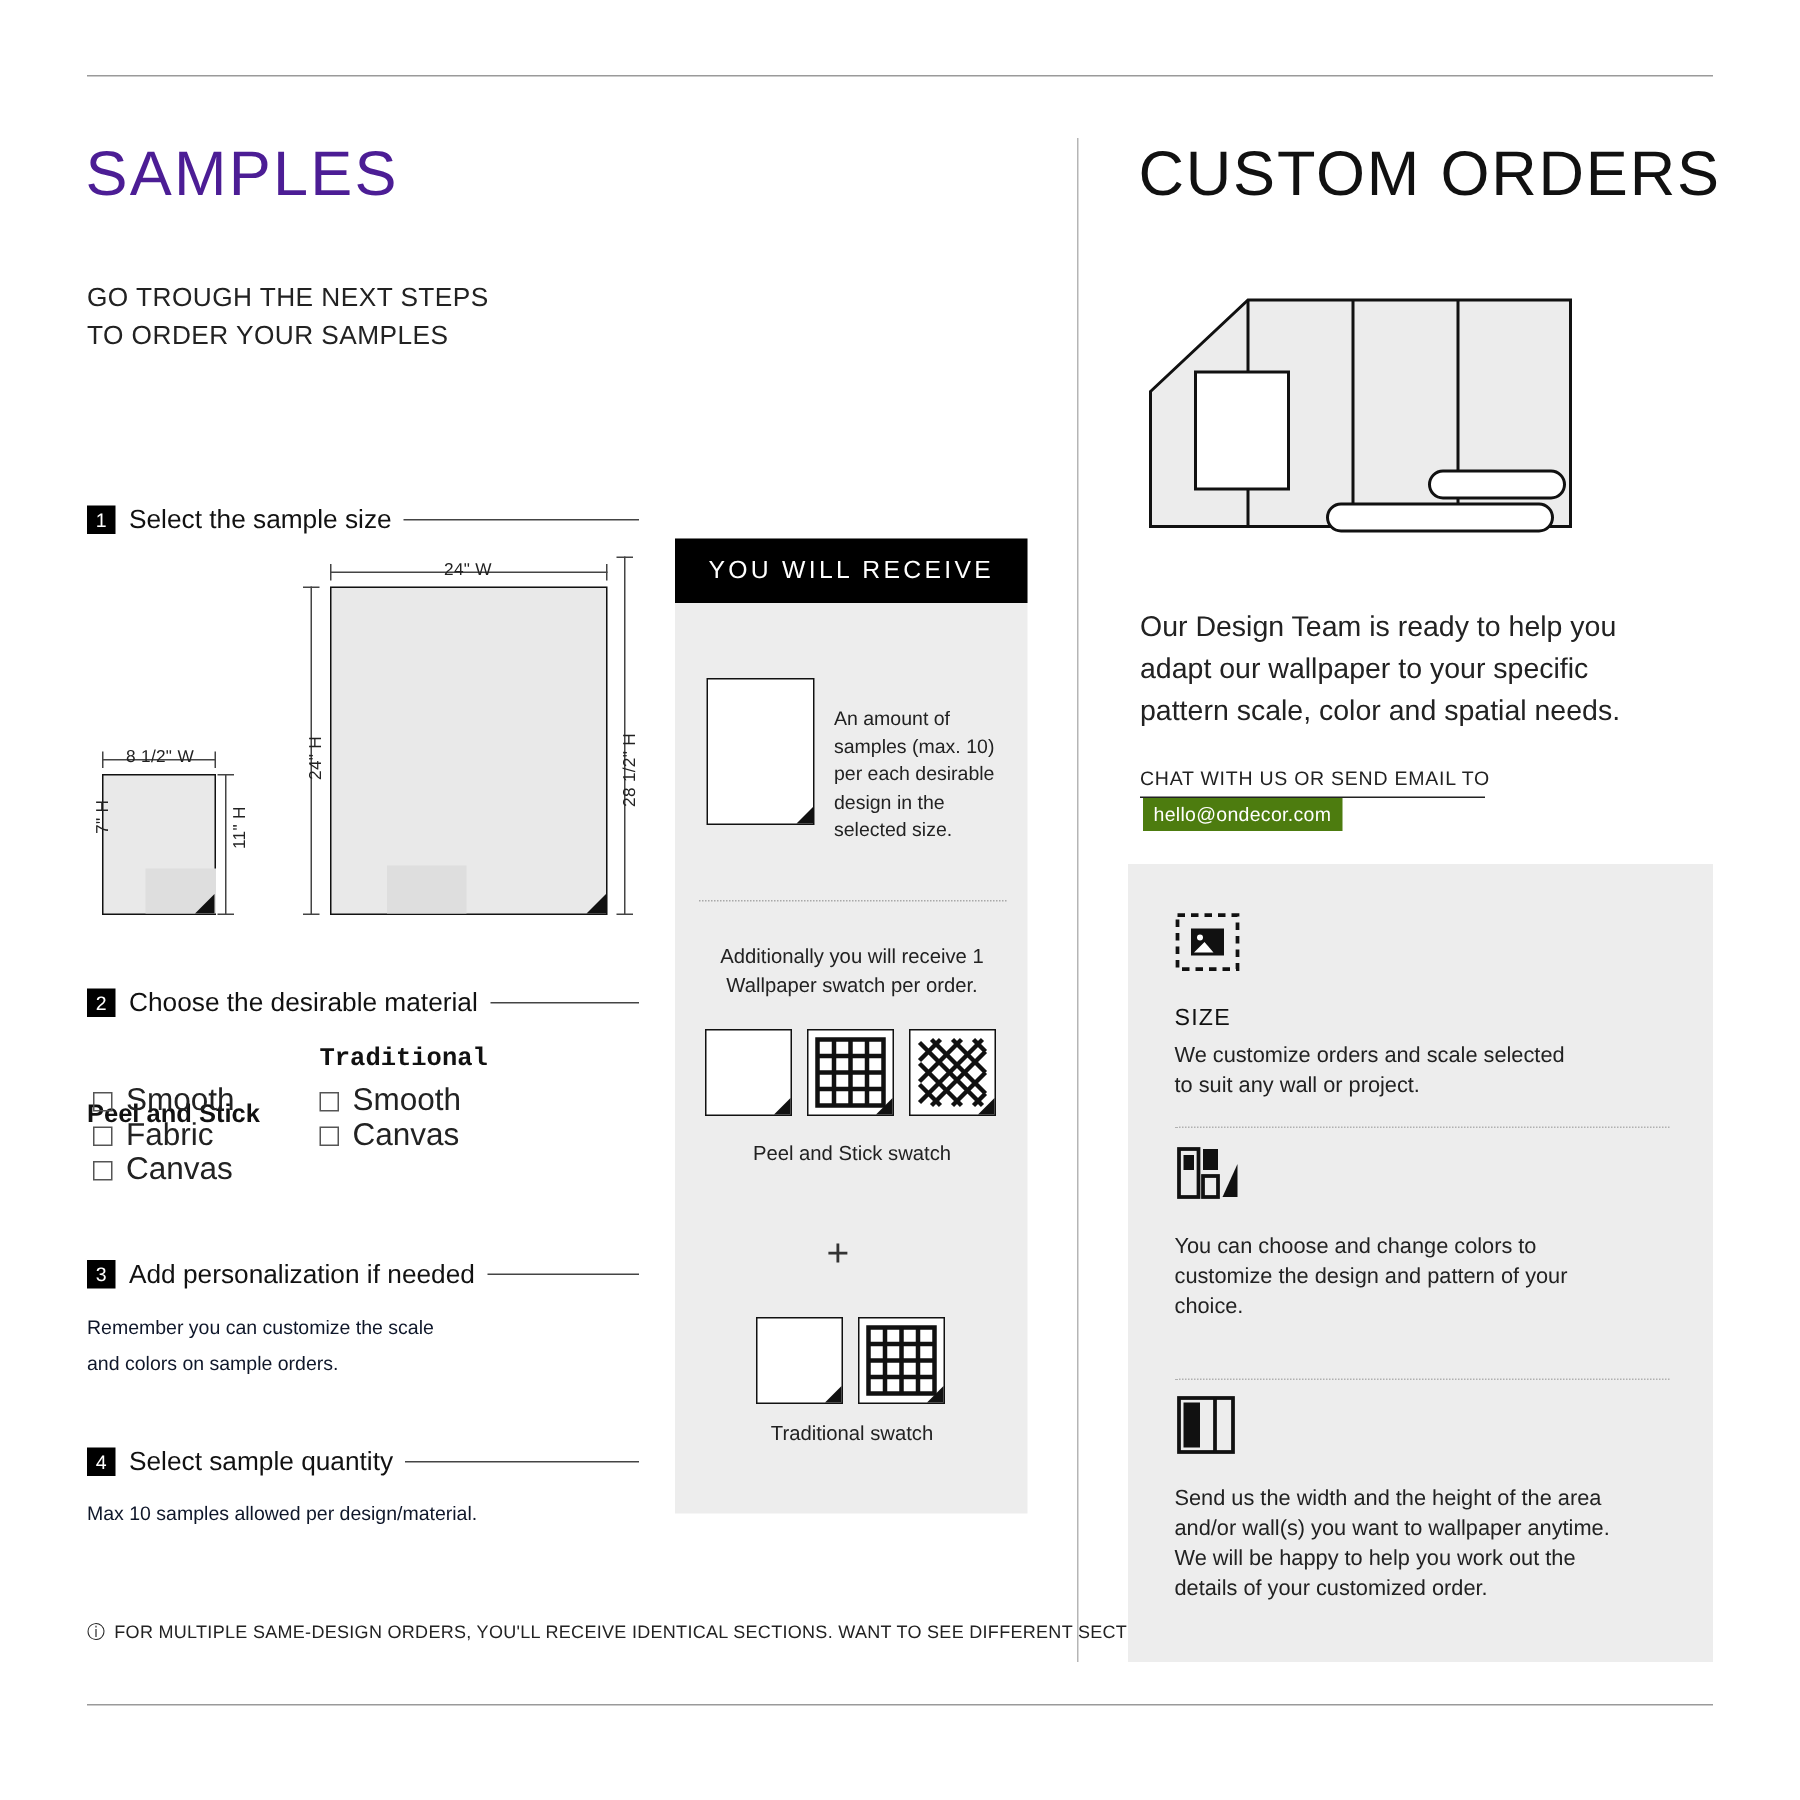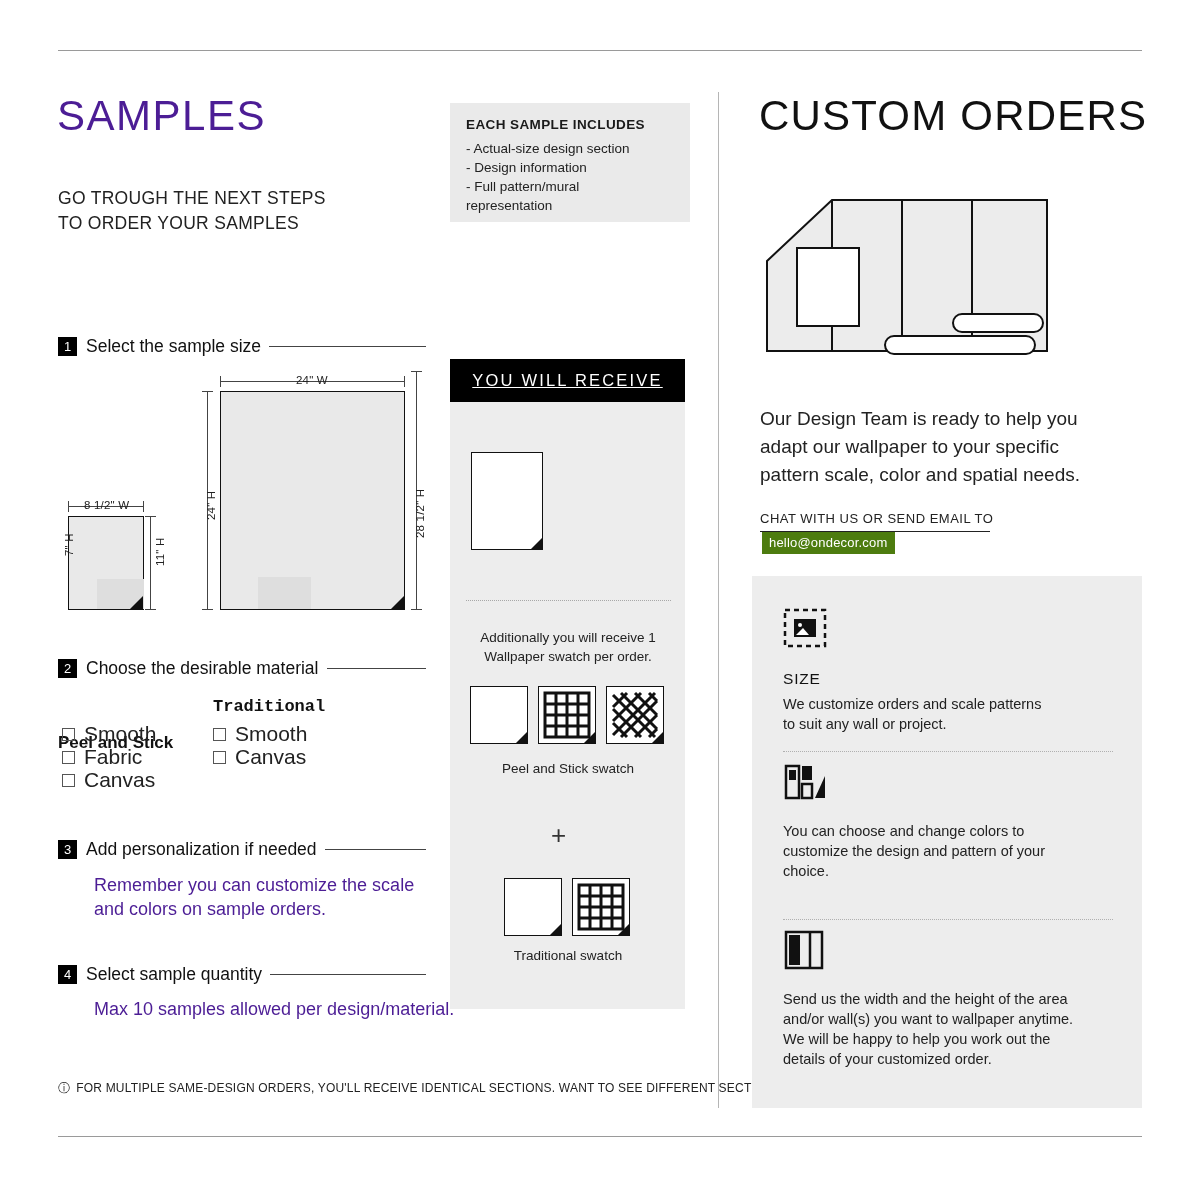--- a/index.html
+++ b/index.html
@@ -118,25 +118,24 @@
     white-space: nowrap;
   }
   .step .ln {
     height: 1px;
     background: #444;
     margin-left: 8px;
     flex: 1 1 auto;
   }
   .step-body {
     position: absolute;
-    font-size: 18px;
+    font-size: 13px;
     line-height: 24px;
-    color: #4c1d95;
+    color: #0f172a;
     white-space: pre-line;
-    margin-left: 36px;
   }
 
   
   .small-sample {
     position: absolute;
     left: 68px;
     top: 516px;
     width: 76px;
     height: 94px;
     background: #e9e9e9;
@@ -256,21 +255,20 @@
     top: 359px;
     width: 235px;
     height: 43px;
     background: #000;
     color: #fff;
     font-size: 16.5px;
     letter-spacing: 2.2px;
     display: flex;
     align-items: center;
     justify-content: center;
-    text-decoration: underline;
   }
   .wht-box {
     position: absolute;
     background: #fff;
     border: 1px solid #111;
     box-sizing: border-box;
   }
   .wht-box .corner {
     position: absolute;
     right: 0;
@@ -409,29 +407,20 @@
 <div class="page">
 
   <div class="rule-top"></div>
   <div class="rule-bottom"></div>
   <div class="divider-v"></div>
 
   <div class="samples-title">SAMPLES</div>
   <div class="samples-sub">GO TROUGH THE NEXT STEPS
 TO ORDER YOUR SAMPLES</div>
 
-  <div class="each-sample">
-    <h4>EACH SAMPLE INCLUDES</h4>
-    <ul>
-      <li>- Actual-size design section</li>
-      <li>- Design information</li>
-      <li>- Full pattern/mural</li>
-      <li>  representation</li>
-    </ul>
-  </div>
 
   <div class="step" style="left:58px; top:336px; width:368px;">
     <div class="num">1</div>
     <div class="lbl">Select the sample size</div>
     <div class="ln"></div>
   </div>
 
   <div class="small-sample">
     <div class="sub"></div>
     <div class="corner"></div>
@@ -514,20 +503,21 @@
     <span>FOR MULTIPLE SAME-DESIGN ORDERS, YOU'LL RECEIVE IDENTICAL
 SECTIONS. WANT TO SEE DIFFERENT SECTIONS? CONTACT US!</span>
   </div>
 
   <div class="recv-panel"></div>
   <div class="recv-head">YOU WILL RECEIVE</div>
 
   <div class="wht-box" style="left:471px; top:452px; width:72px; height:98px;">
     <div class="corner"></div>
   </div>
+  <div class="recv-text">An amount of samples (max. 10) per each desirable design in the selected size.</div>
 
   <div class="dotted-sep" style="left:466px; top:600px; width:205px;"></div>
 
   <div class="add-text">Additionally you will receive
 1 Wallpaper swatch per order.</div>
 
   <div class="wht-box" style="left:470px; top:686px; width:58px; height:58px;">
     <div class="corner"></div>
   </div>
   <div class="wht-box" style="left:538px; top:686px; width:58px; height:58px;">
@@ -612,21 +602,21 @@
       <g stroke="#111" stroke-width="2.5" fill="none" stroke-dasharray="5,4">
         <rect x="2" y="2" width="40" height="36"></rect>
       </g>
       <rect x="11" y="11" width="22" height="18" fill="#111"></rect>
       <circle cx="17" cy="17" r="2" fill="#fff"></circle>
       <polygon points="13,27 20,20 26,27" fill="#fff"></polygon>
     </svg>
   </div>
   <div class="info-block" style="top:670px;">
     <div class="ttl">SIZE</div>
-    <div class="txt">We customize orders and scale patterns
+    <div class="txt">We customize orders and scale selected
 to suit any wall or project.</div>
   </div>
   <div class="info-sep" style="top:751px;"></div>
 
   <div style="position:absolute; left:784px; top:762px;">
     <svg width="42" height="40" viewBox="0 0 42 40">
       <rect x="2" y="4" width="13" height="32" fill="none" stroke="#111" stroke-width="2.5"></rect>
       <rect x="5" y="8" width="7" height="10" fill="#111"></rect>
       <rect x="18" y="4" width="10" height="14" fill="#111"></rect>
       <rect x="18" y="22" width="10" height="14" fill="none" stroke="#111" stroke-width="2.5"></rect>

